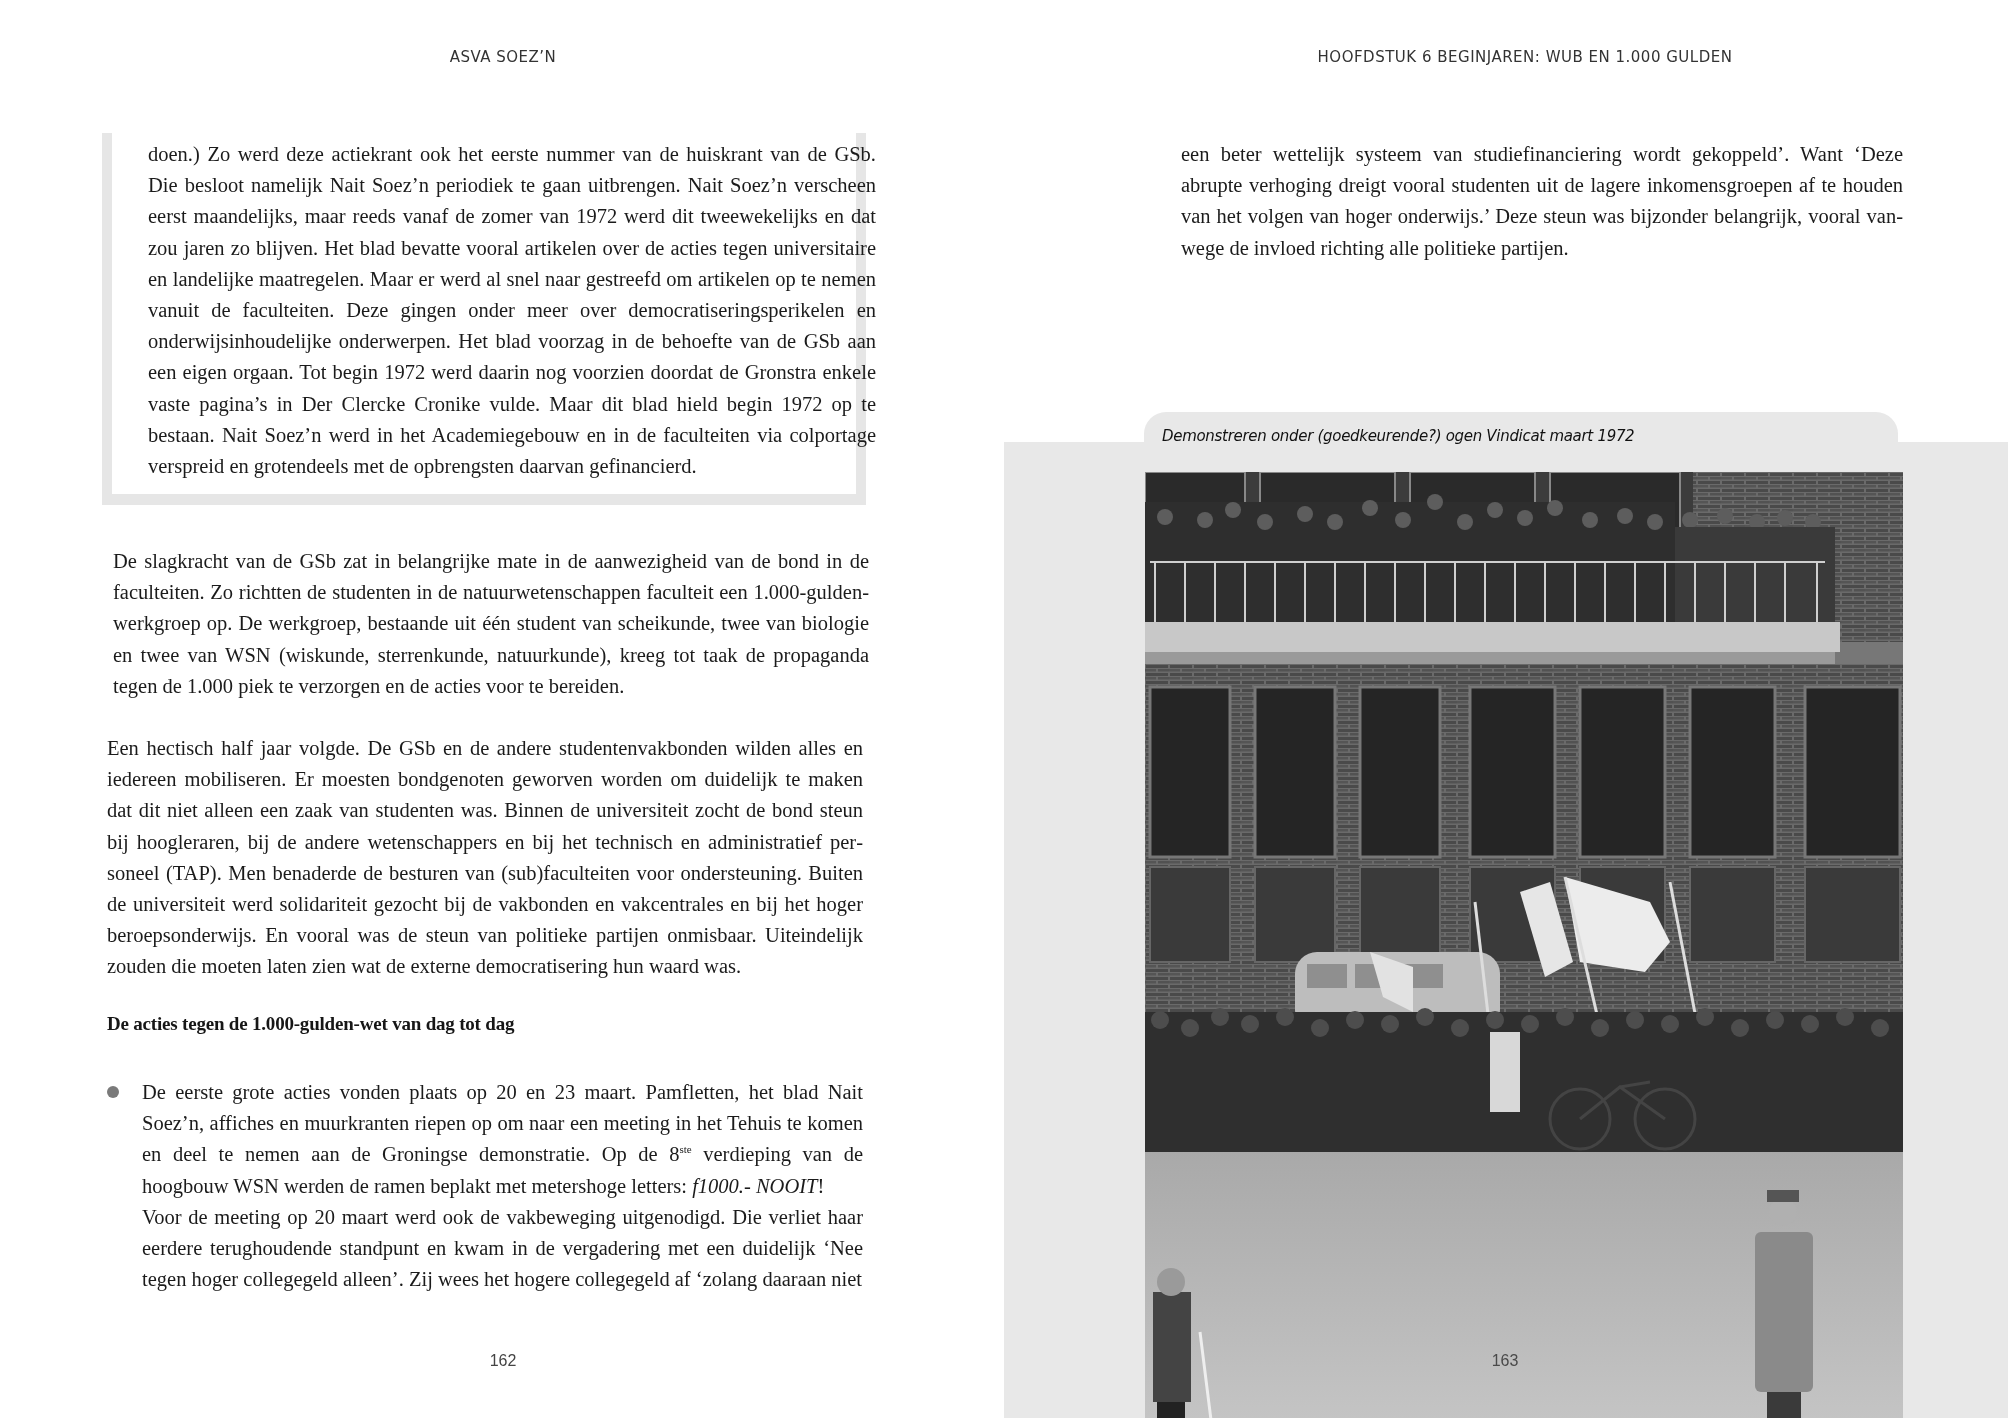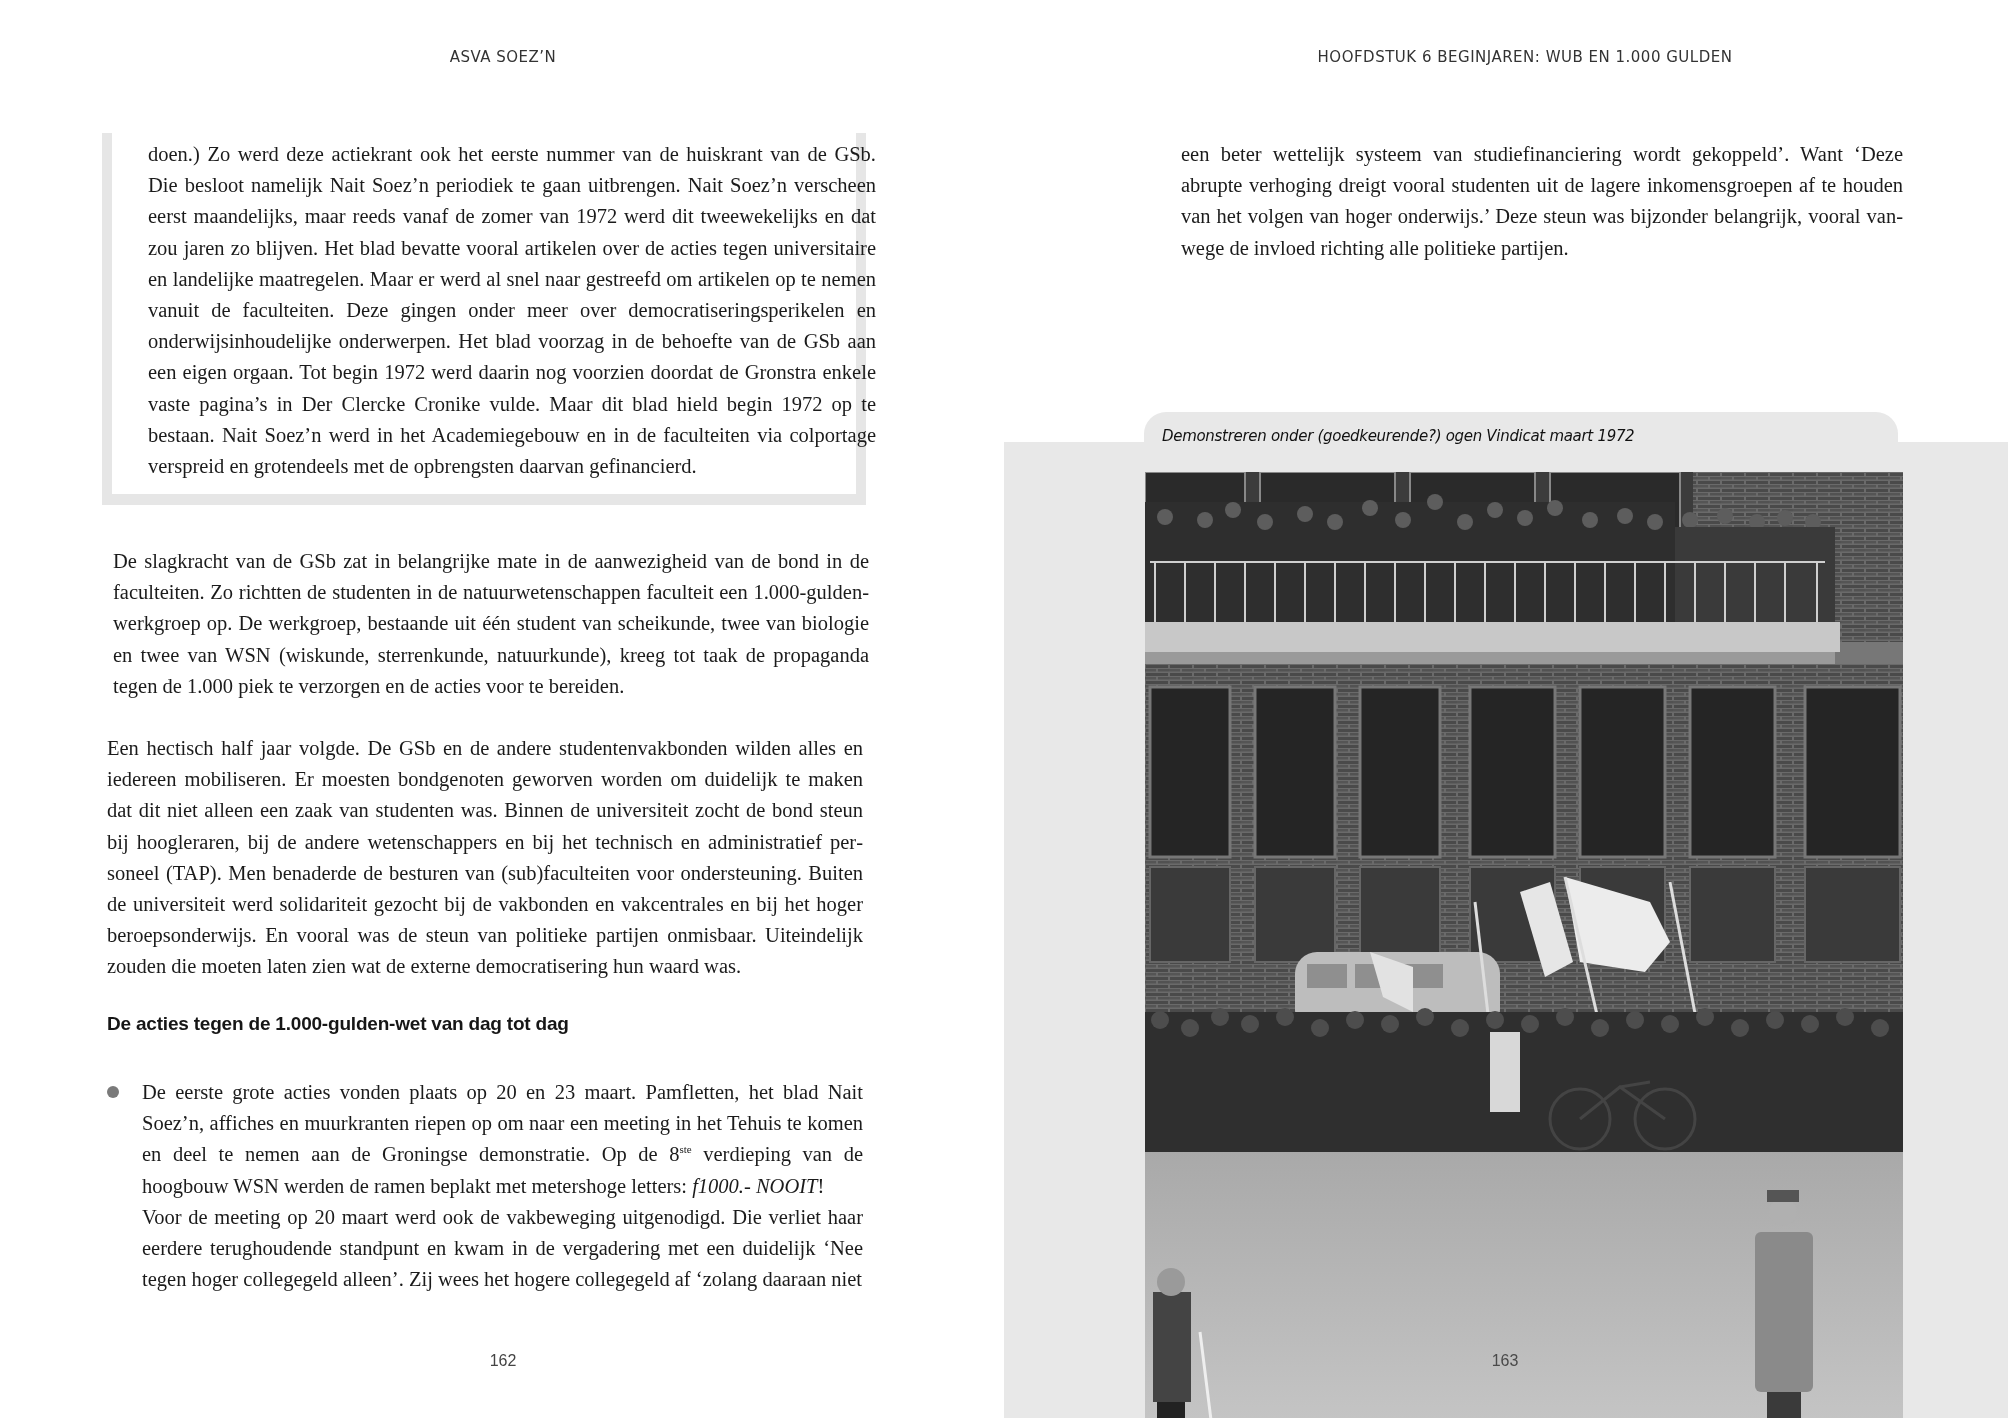--- a/index.html
+++ b/index.html
@@ -24,21 +24,21 @@
     .boxed {
       position: absolute; left: 102px; top: 133px; width: 744px; height: 361px;
       border-left: 10px solid #e6e6e6; border-right: 10px solid #e6e6e6;
       border-bottom: 11px solid #e6e6e6;
     }
     #box-text { left: 148px; top: 139px; width: 728px; }
     #para2 { left: 113px; top: 546px; width: 756px; }
     #para3 { left: 107px; top: 733px; width: 756px; }
     .heading {
       position: absolute; left: 107px; top: 1013px;
-      font-family: Liberation Sans, sans-serif;
+      font-family: Liberation Serif, serif;
       font-size: 19px; font-weight: bold; color: #161616; letter-spacing: -0.2px;
     }
     .bullet {
       position: absolute; left: 107px; top: 1086px; width: 12px; height: 12px;
       border-radius: 50%; background: #7a7a7a;
     }
     #bullet-text { left: 142px; top: 1077px; width: 721px; }
     .page-num {
       position: absolute; font-family: Liberation Sans, sans-serif;
       font-size: 16px; color: #444; text-align: center; width: 80px;

